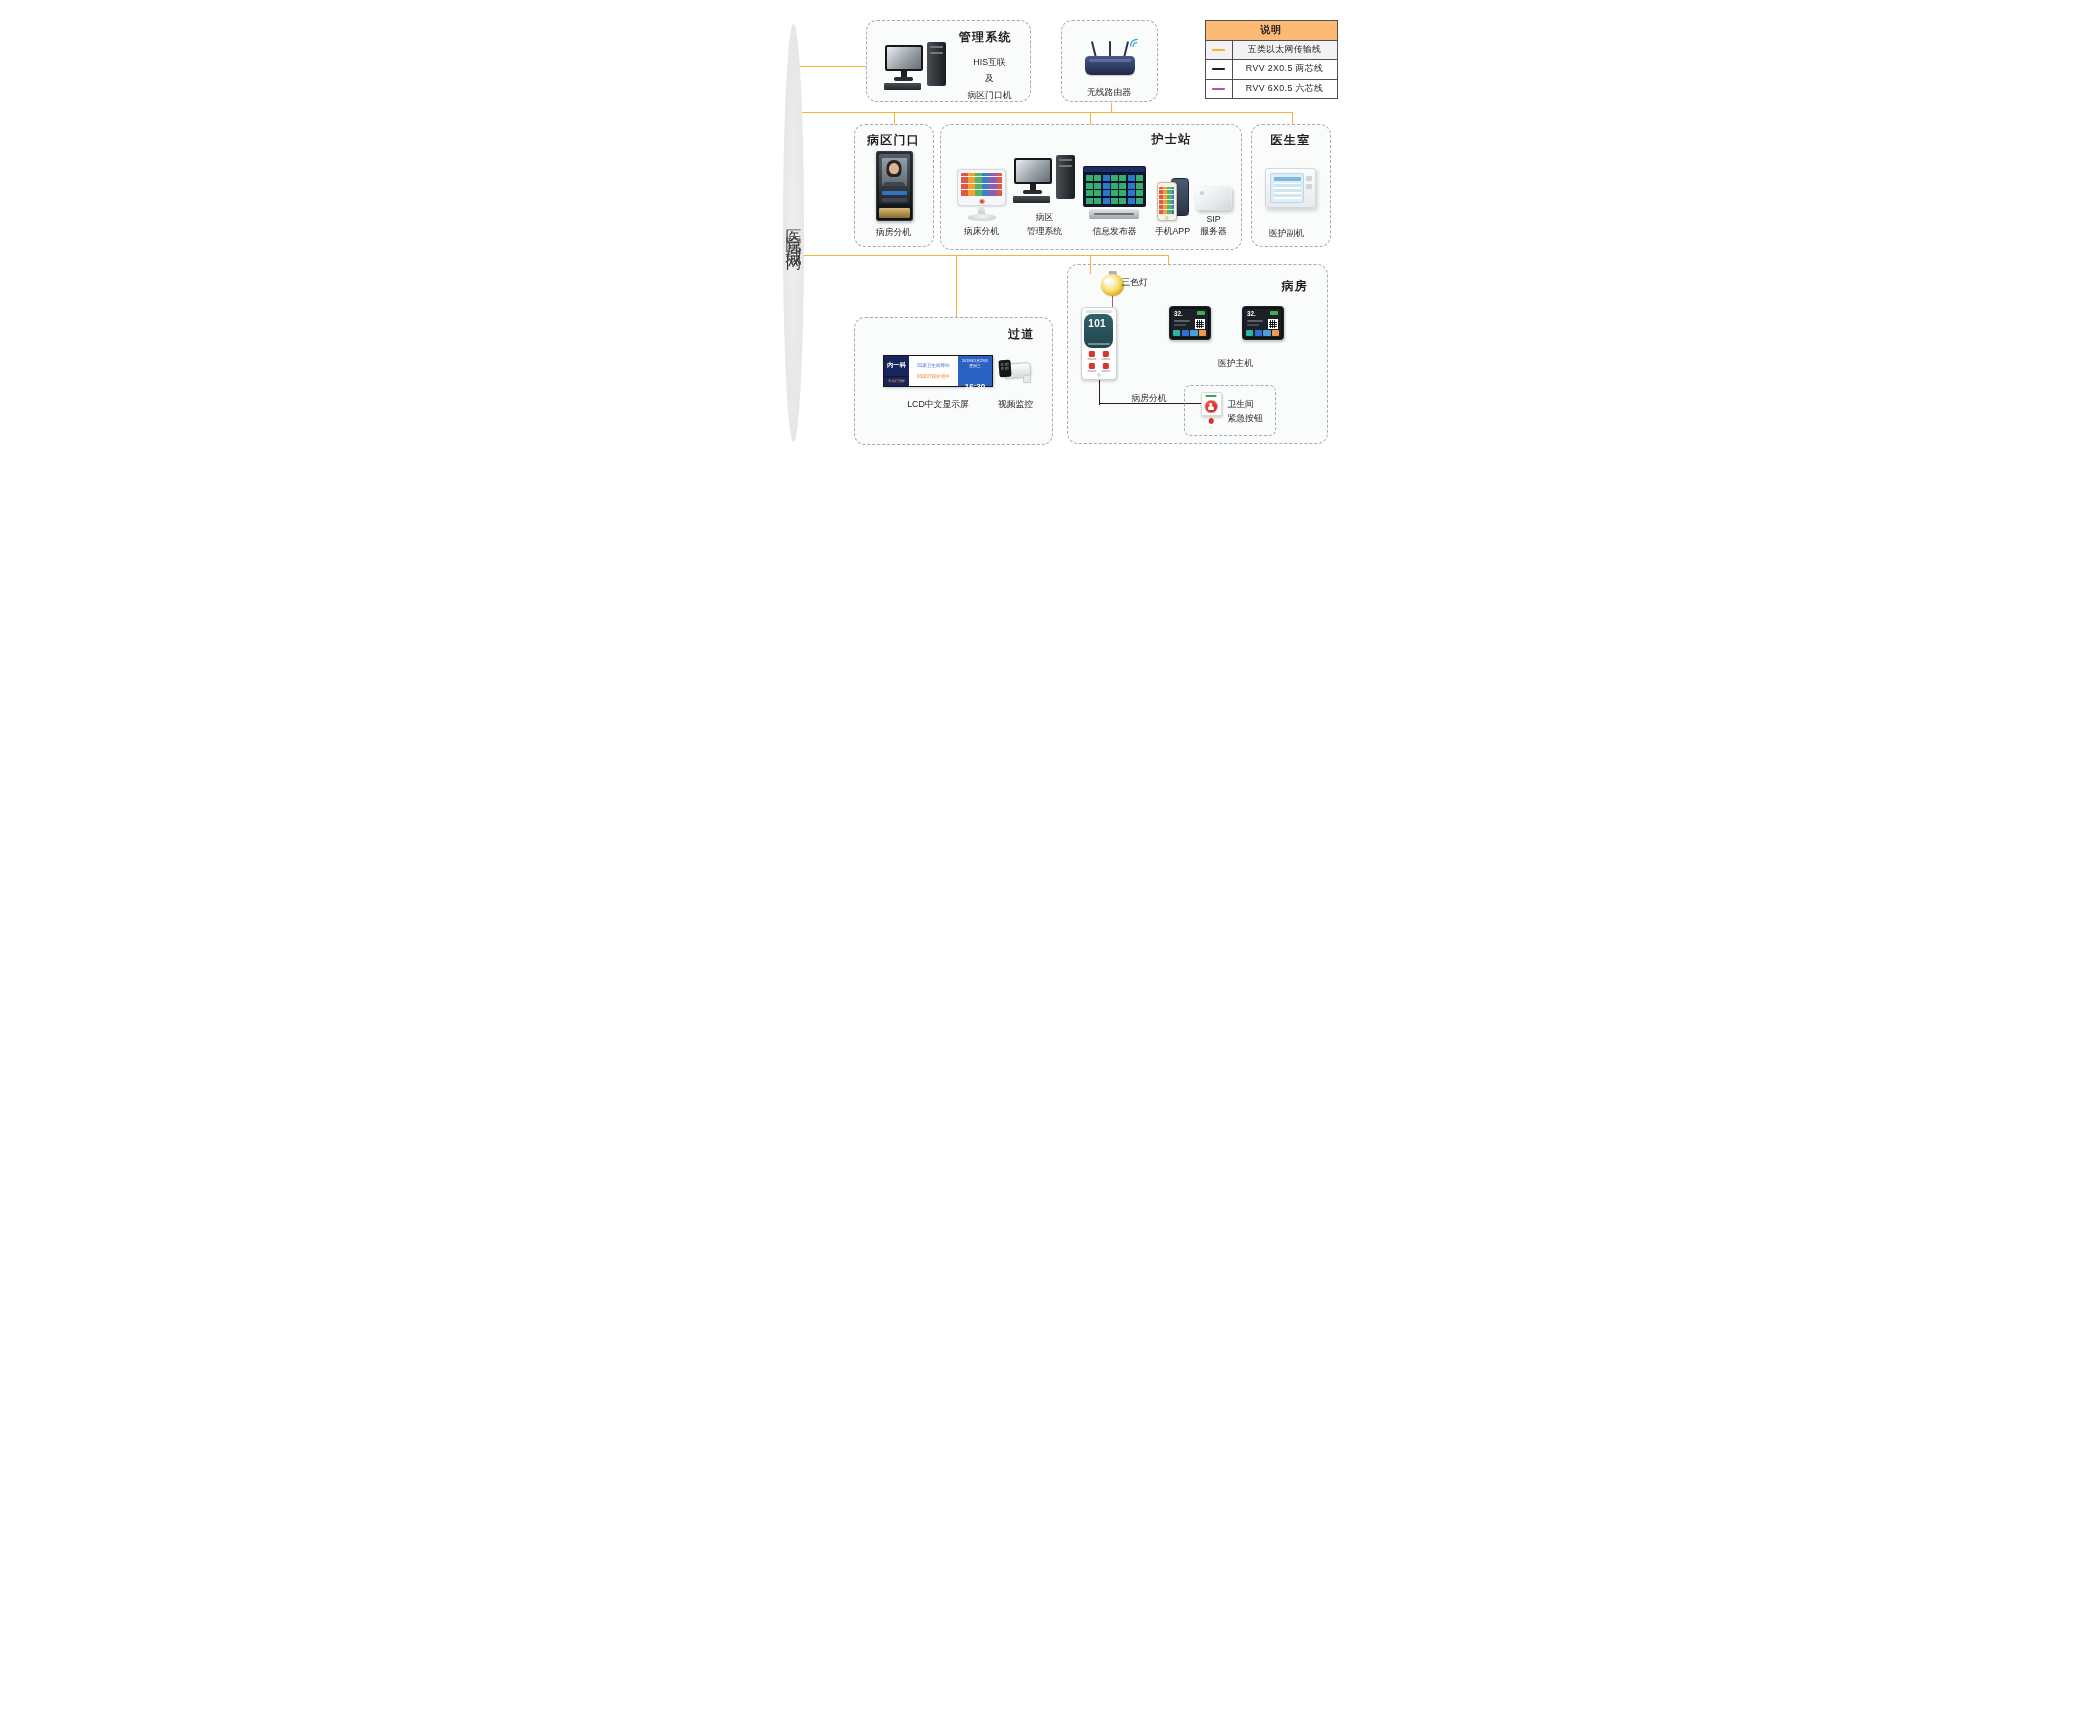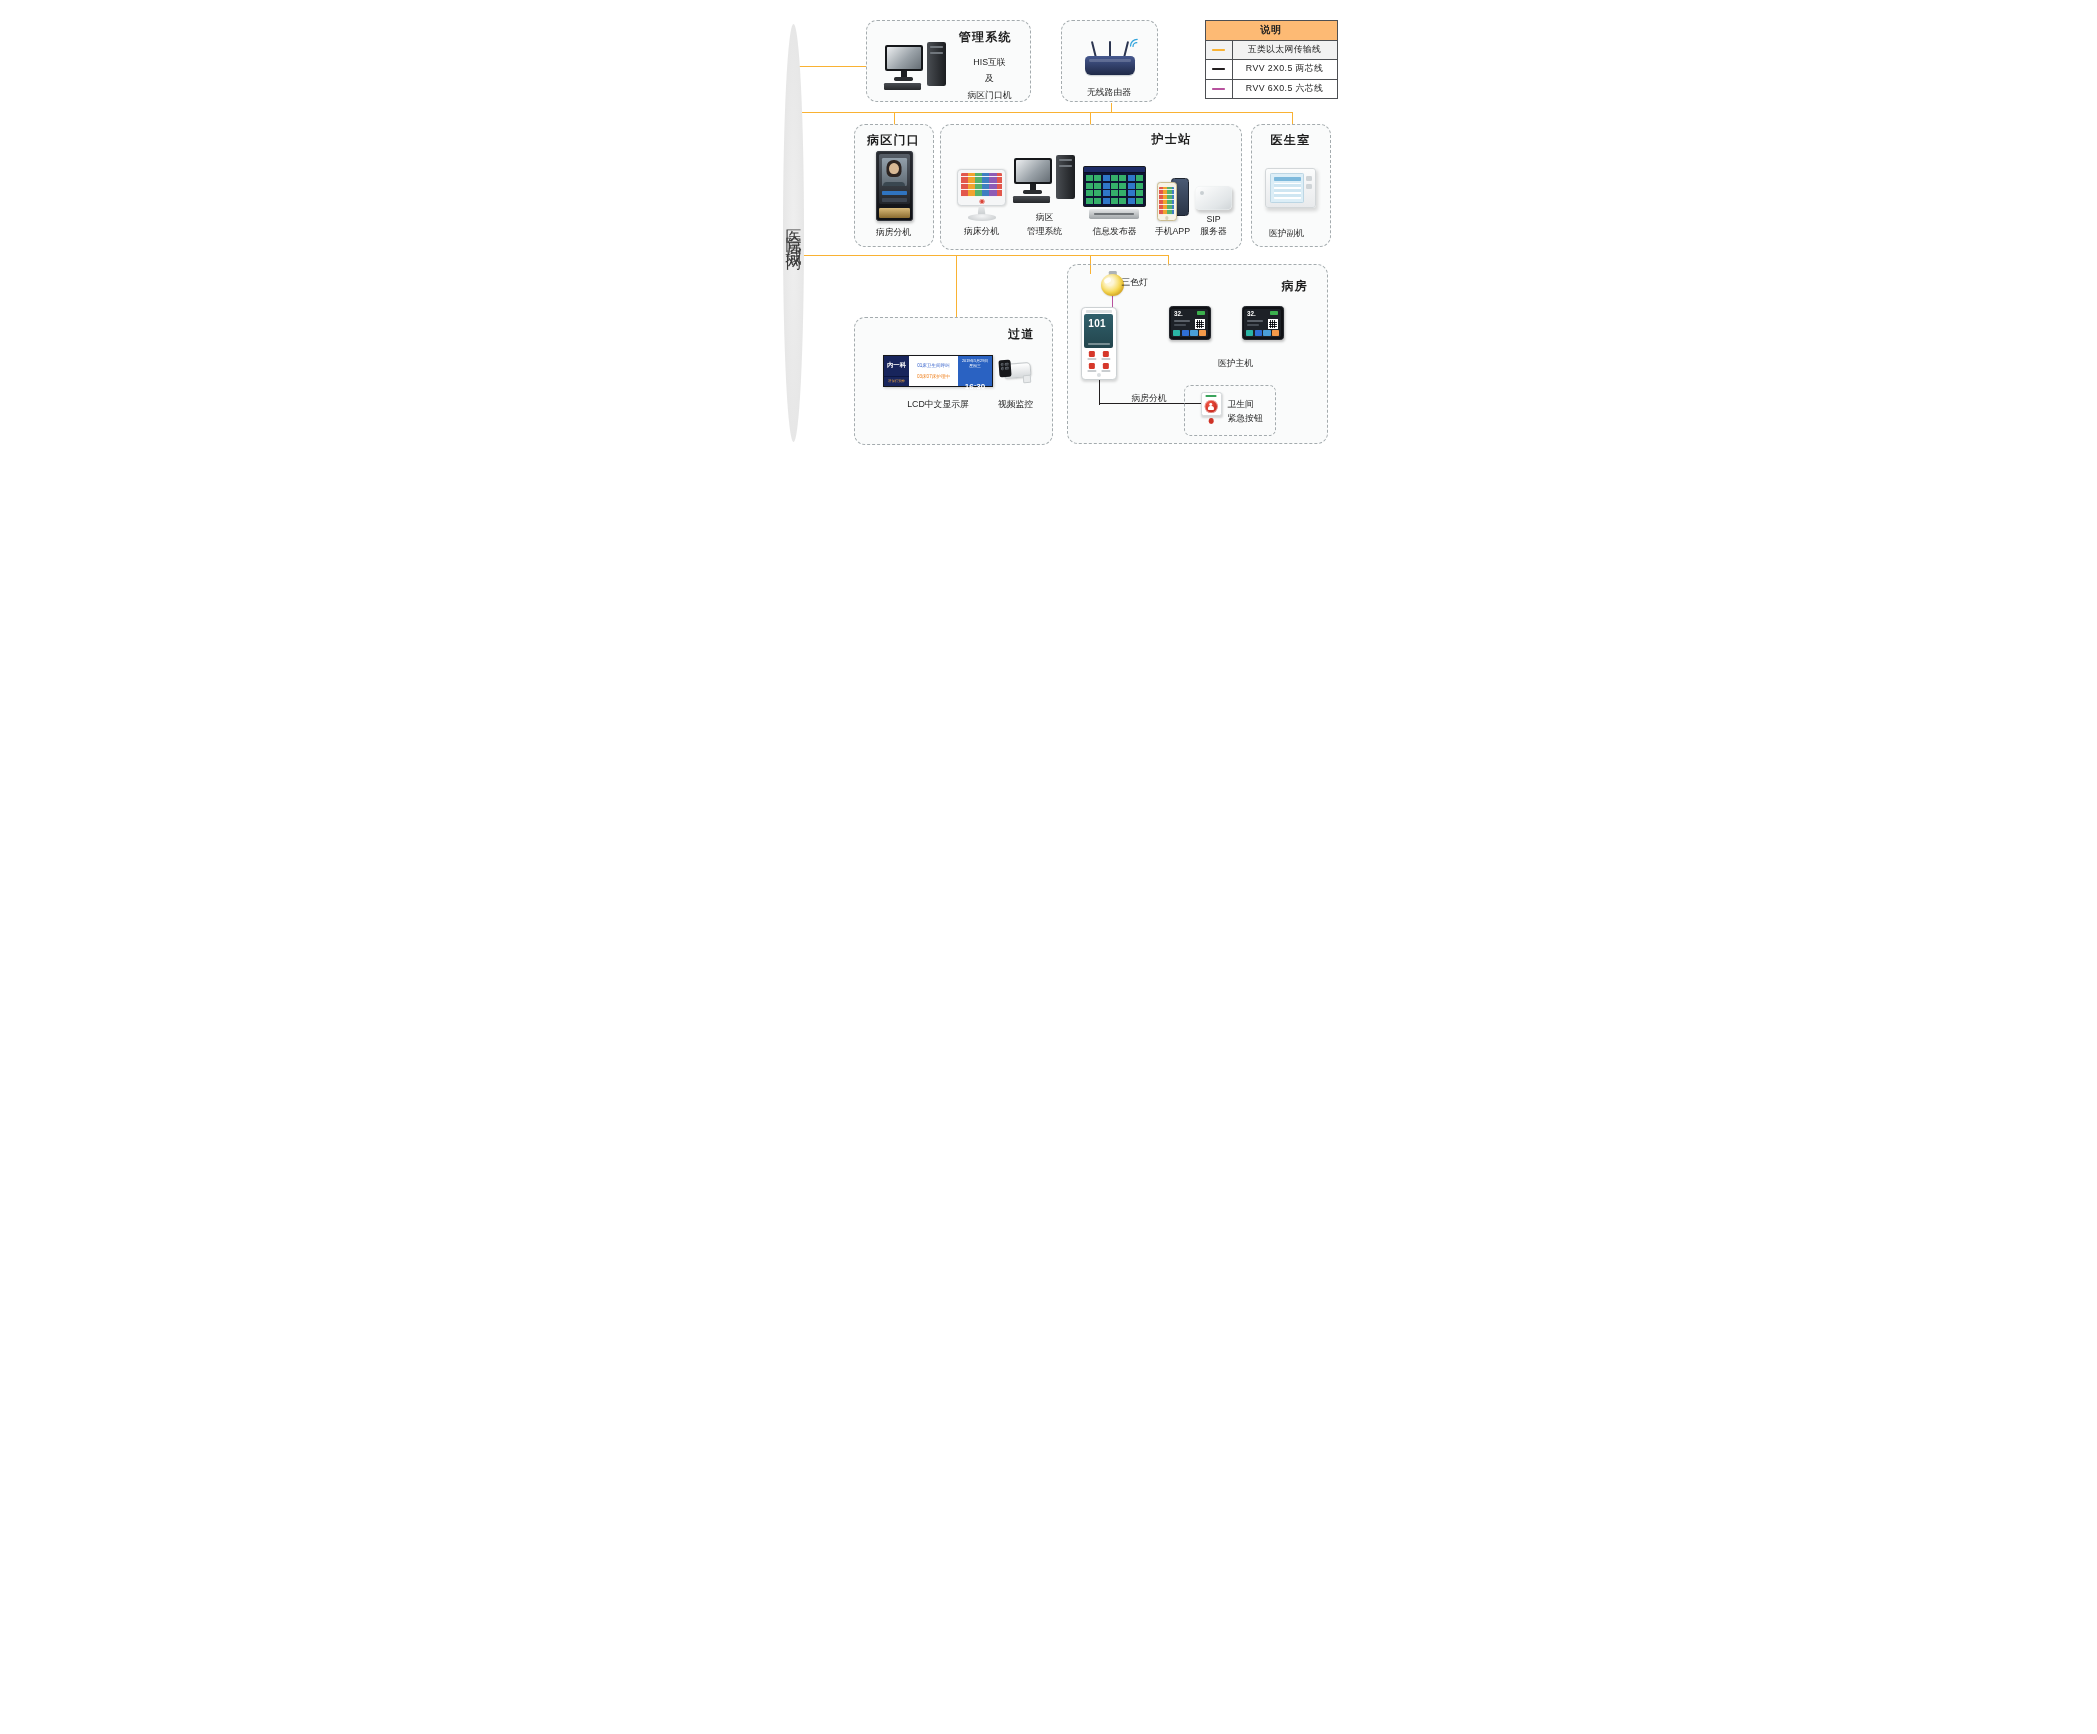--- a/index.html
+++ b/index.html
@@ -138,21 +138,21 @@
   .tlight{position:relative;width:24px;height:25px;}
   .tl-cap{position:absolute;left:50%;top:0;transform:translateX(-50%);width:8.4px;height:3.8px;background:#aeb3b6;border-radius:1.3px 1.3px 0 0;}
   .tl-globe{position:absolute;left:0.8px;top:2.9px;width:22.7px;height:22px;border-radius:50%;
       background:radial-gradient(circle at 38% 35%,#fdf6d8 0 18%,#f7d84e 55%,#e7b52b 90%);
       box-shadow:inset -1.3px -1.7px 3.4px rgba(160,110,10,.35),0 0.8px 1.3px rgba(0,0,0,.15);}
   .tl-globe:after{content:"";position:absolute;left:2.9px;top:3.8px;width:7.1px;height:4.6px;border-radius:50%;background:rgba(255,255,255,.85);transform:rotate(-25deg);}
 
   
   .wext{position:relative;width:36px;height:73px;background:#fff;border:0.8px solid #ccd1d3;border-radius:4.2px;box-sizing:border-box;box-shadow:0.8px 1.3px 2.5px rgba(0,0,0,.14);}
   .wext-head{position:absolute;left:4.2px;top:2.1px;right:4.2px;height:2.5px;background:#dfe3e4;border-radius:0.8px;}
-  .wext-scr{position:absolute;left:2.5px;top:5.9px;right:2.5px;height:34px;background:linear-gradient(#30606b,#23454d);border-radius:2px;color:#fff;overflow:hidden;}
+  .wext-scr{position:absolute;left:2.5px;top:5.9px;right:2.5px;height:34px;background:linear-gradient(#30606b,#23454d);border-radius:8px;color:#fff;overflow:hidden;}
   .wext-room{font-size:10px;font-weight:bold;margin:4.2px 0 0 3.8px;letter-spacing:0.4px;}
   .wext-sub{position:absolute;left:3.8px;bottom:2.9px;right:3.8px;height:2.5px;background:rgba(255,255,255,.38);border-radius:0.8px;}
   .wext-tiles{position:absolute;left:4.6px;top:43px;right:4.6px;height:21px;display:grid;grid-template-columns:1fr 1fr;gap:3.4px 4.2px;}
   .wext-tiles i{position:relative;display:block;}
   .wext-tiles i:before{content:"";position:absolute;left:50%;top:0;transform:translateX(-50%);width:6.3px;height:5.9px;background:#d6382b;border-radius:1.3px;}
   .wext-tiles i:after{content:"";position:absolute;left:50%;bottom:0;transform:translateX(-50%);width:9.2px;height:1.7px;background:#c9cdd0;border-radius:0.8px;}
   .wext-home{position:absolute;left:50%;bottom:1.7px;transform:translateX(-50%);width:4.2px;height:4.2px;border-radius:50%;background:#d9dde0;}
 
   
   .btab{position:relative;width:42px;height:34px;background:#101216;border:1.3px solid #23262c;border-radius:3.4px;box-sizing:border-box;box-shadow:0.8px 1.3px 2.5px rgba(0,0,0,.22);}

